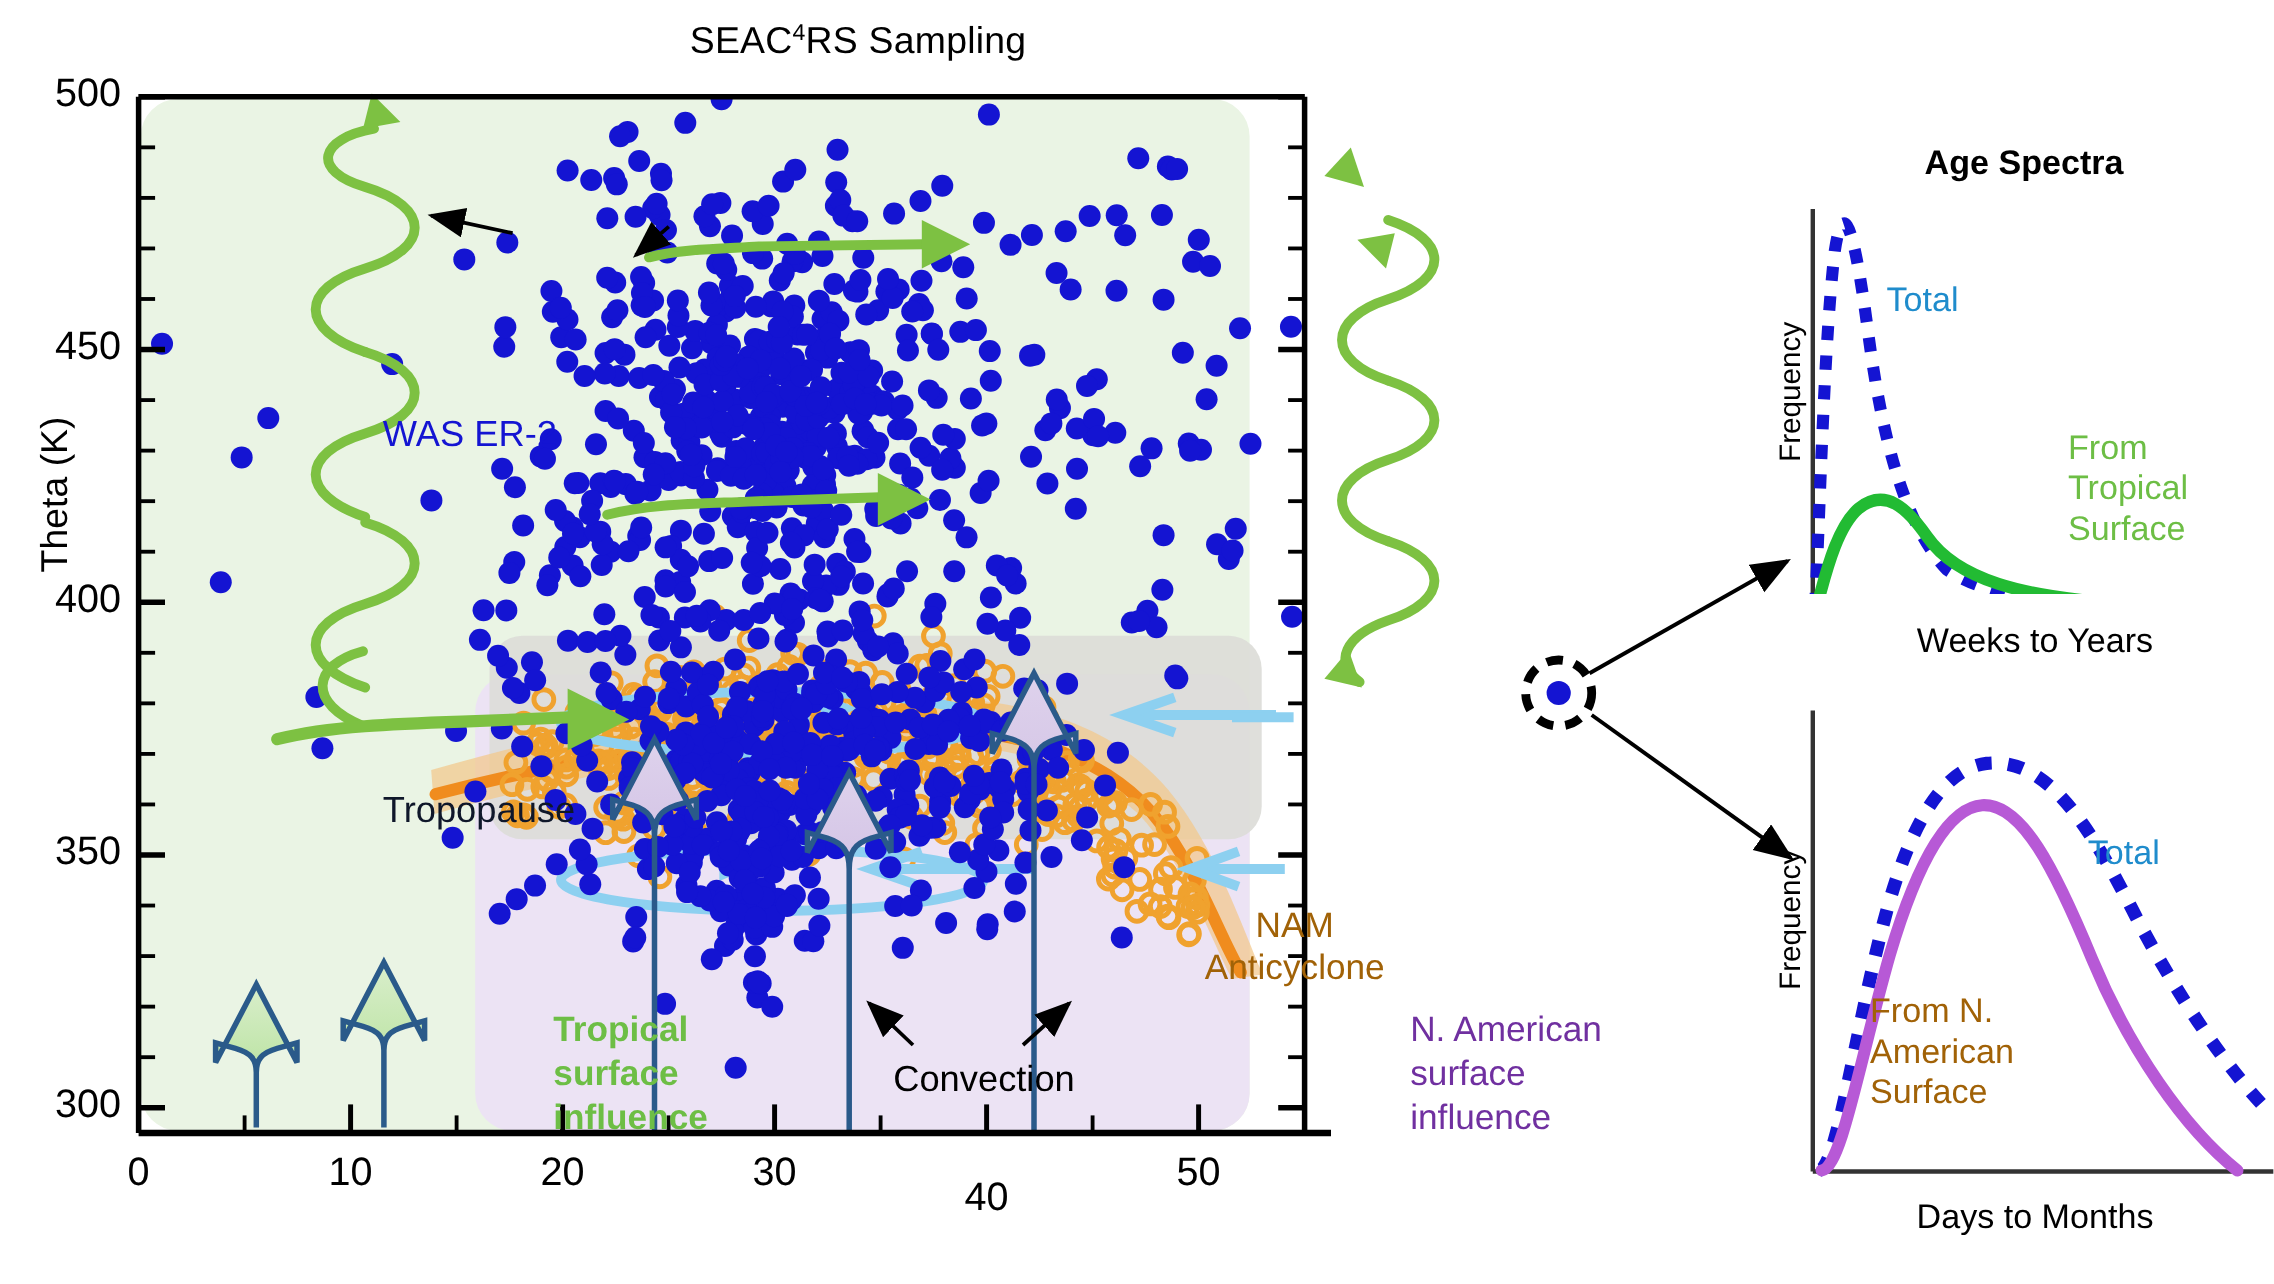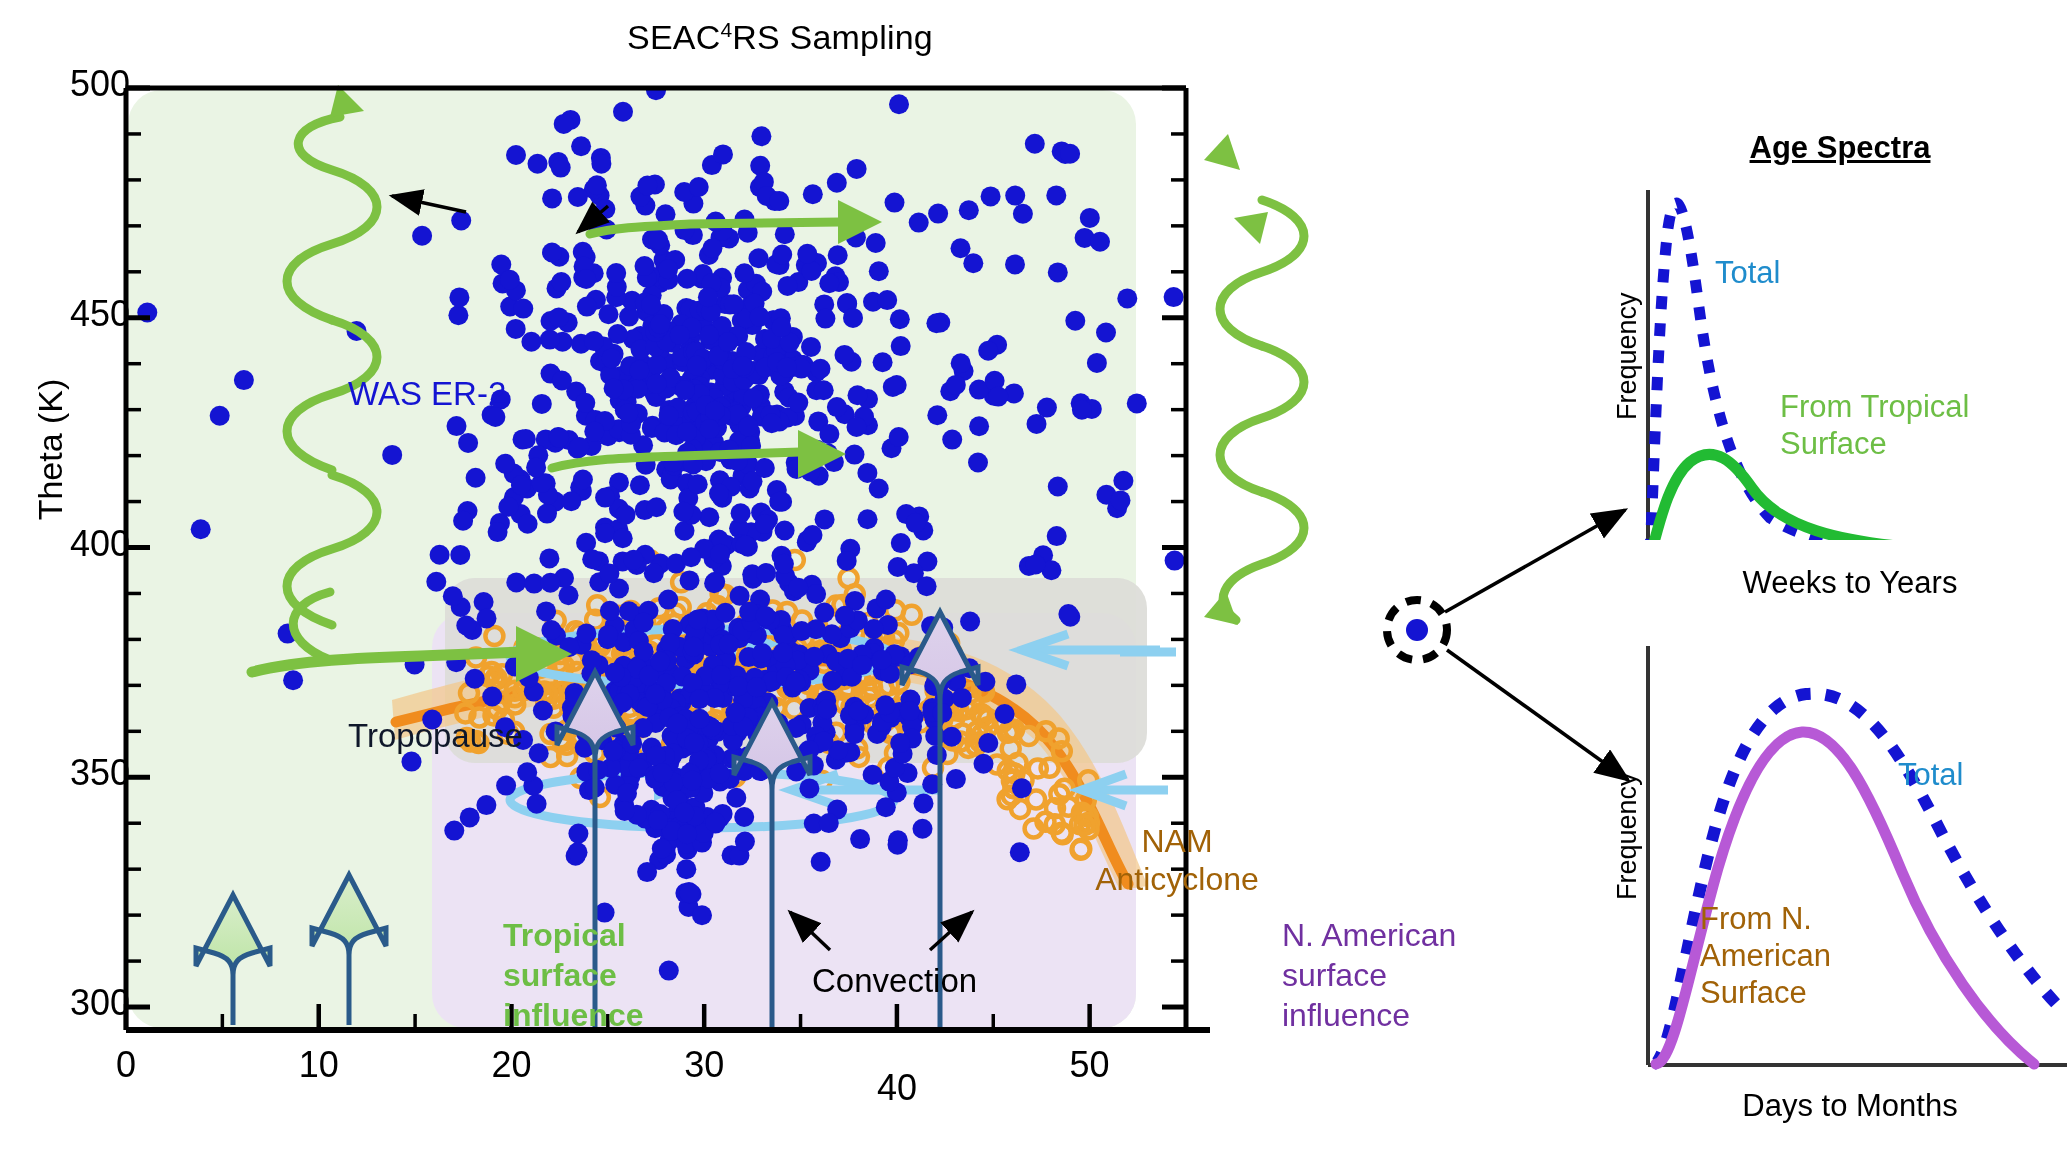--- a/index.html
+++ b/index.html
@@ -3,30 +3,30 @@
 <meta charset="utf-8">
 <style>
   html,body{margin:0;padding:0;background:#fff;}
   body{width:2067px;height:1167px;font-family:"Liberation Sans",sans-serif;overflow:hidden;position:relative;}
   #root{position:absolute;left:0;top:0;width:2067px;height:1167px;}
   .fig-title{position:absolute;left:520px;top:18px;width:520px;text-align:center;font-size:34px;color:#000;letter-spacing:.2px;}
   .fig-title sup{font-size:21px;vertical-align:super;}
   #main-svg{position:absolute;left:0;top:0;}
   .ylab{position:absolute;left:-60px;top:430px;width:220px;text-align:center;font-size:34px;transform:rotate(-90deg);color:#000;}
   .xlab{position:absolute;left:450px;top:1088px;width:360px;text-align:center;font-size:34px;color:#000;}
-  .ytick{position:absolute;font-size:36px;color:#000;text-align:right;width:110px;padding-left:20px;}
+  .ytick{position:absolute;font-size:36px;color:#000;text-align:right;width:110px;}
   .xtick{position:absolute;font-size:36px;color:#000;text-align:center;width:90px;}
   .ann-bd{position:absolute;font-size:31px;color:#111;}
   .ann-was{position:absolute;font-size:33px;color:#1414d2;}
   .ann-trop{position:absolute;font-size:33px;color:#0f172a;}
   .ann-nam{position:absolute;font-size:32px;color:#a16207;line-height:1.18;text-align:center;}
   .ann-conv{position:absolute;font-size:33px;color:#000;}
   .ann-tsi{position:absolute;font-size:32px;font-weight:bold;color:#6dbe45;line-height:1.25;}
   .ann-nasi{position:absolute;font-size:32px;color:#7030a0;line-height:1.25;}
-  .sp-title{position:absolute;font-size:31px;font-weight:bold;color:#000;text-align:center;text-decoration:underline;}
+  .sp-title{position:absolute;font-size:31px;font-weight:bold;color:#000;text-align:center;}
   .sp-ylab{position:absolute;font-size:27px;color:#000;transform:rotate(-90deg);transform-origin:left top;white-space:nowrap;}
   .sp-xlab{position:absolute;font-size:31px;color:#000;text-align:center;}
   .sp-total{position:absolute;font-size:31px;color:#1f8ccc;}
   .sp-green{position:absolute;font-size:31px;color:#6dbe45;line-height:1.2;}
   .sp-purple{position:absolute;font-size:31px;color:#a16207;line-height:1.2;}
 </style>
 </head>
 <body>
 
 <div id="root">
@@ -1749,21 +1749,21 @@
   <div class="sp-title" style="left:1680px;top:130px;width:320px;">Age Spectra</div>
 
   <svg style="position:absolute;left:1630px;top:180px;" width="437" height="360">
     <line x1="18" y1="10" x2="18" y2="375" stroke="#333" stroke-width="4"></line>
     <line x1="18" y1="375" x2="437" y2="375" stroke="#333" stroke-width="4"></line>
     <path d="M20,372 C24,300 28,130 38,48 C46,-5 56,30 68,120 C82,228 104,300 140,338 C190,372 300,378 430,379" stroke="#1414d2" stroke-width="11" fill="none" stroke-dasharray="13 14" stroke-linecap="butt"></path>
     <path d="M20,376 C26,360 36,302 60,282 C84,263 104,282 122,308 C150,348 210,362 290,368 C350,372 400,374 434,375" stroke="#22bb33" stroke-width="11" fill="none" stroke-linecap="round"></path>
   </svg>
   <div class="sp-ylab" style="left:1612px;top:420px;">Frequency</div>
   <div class="sp-total" style="left:1715px;top:255px;">Total</div>
-  <div class="sp-green" style="left:1780px;top:388px;">
+  <div class="sp-green" style="left:1880px;top:388px;">
     <div>From Tropical</div>
     <div>Surface</div>
   </div>
   <div class="sp-xlab" style="left:1640px;top:565px;width:420px;">Weeks to Years</div>
 
   <svg style="position:absolute;left:1630px;top:640px;" width="437" height="430">
     <line x1="18" y1="6" x2="18" y2="425" stroke="#333" stroke-width="4"></line>
     <line x1="18" y1="425" x2="437" y2="425" stroke="#333" stroke-width="4"></line>
     <path d="M24,424 C40,420 56,300 82,200 C108,100 140,58 176,54 C230,48 268,108 308,186 C350,268 398,336 434,372" stroke="#1414d2" stroke-width="12" fill="none" stroke-dasharray="14 15"></path>
     <path d="M26,424 C44,422 60,326 88,228 C114,140 142,94 172,92 C208,90 238,150 272,232 C306,314 356,386 404,424" stroke="#b759d6" stroke-width="11" fill="none" stroke-linecap="round"></path>

